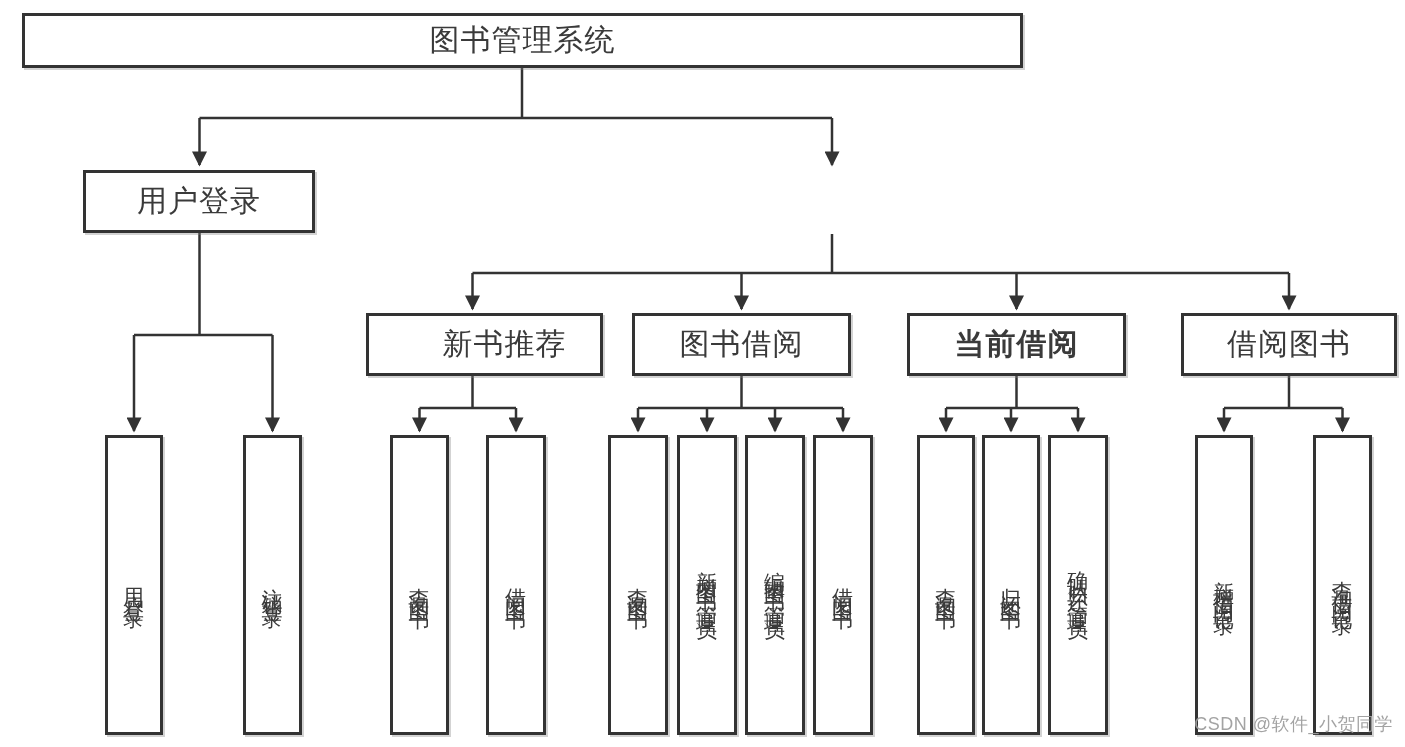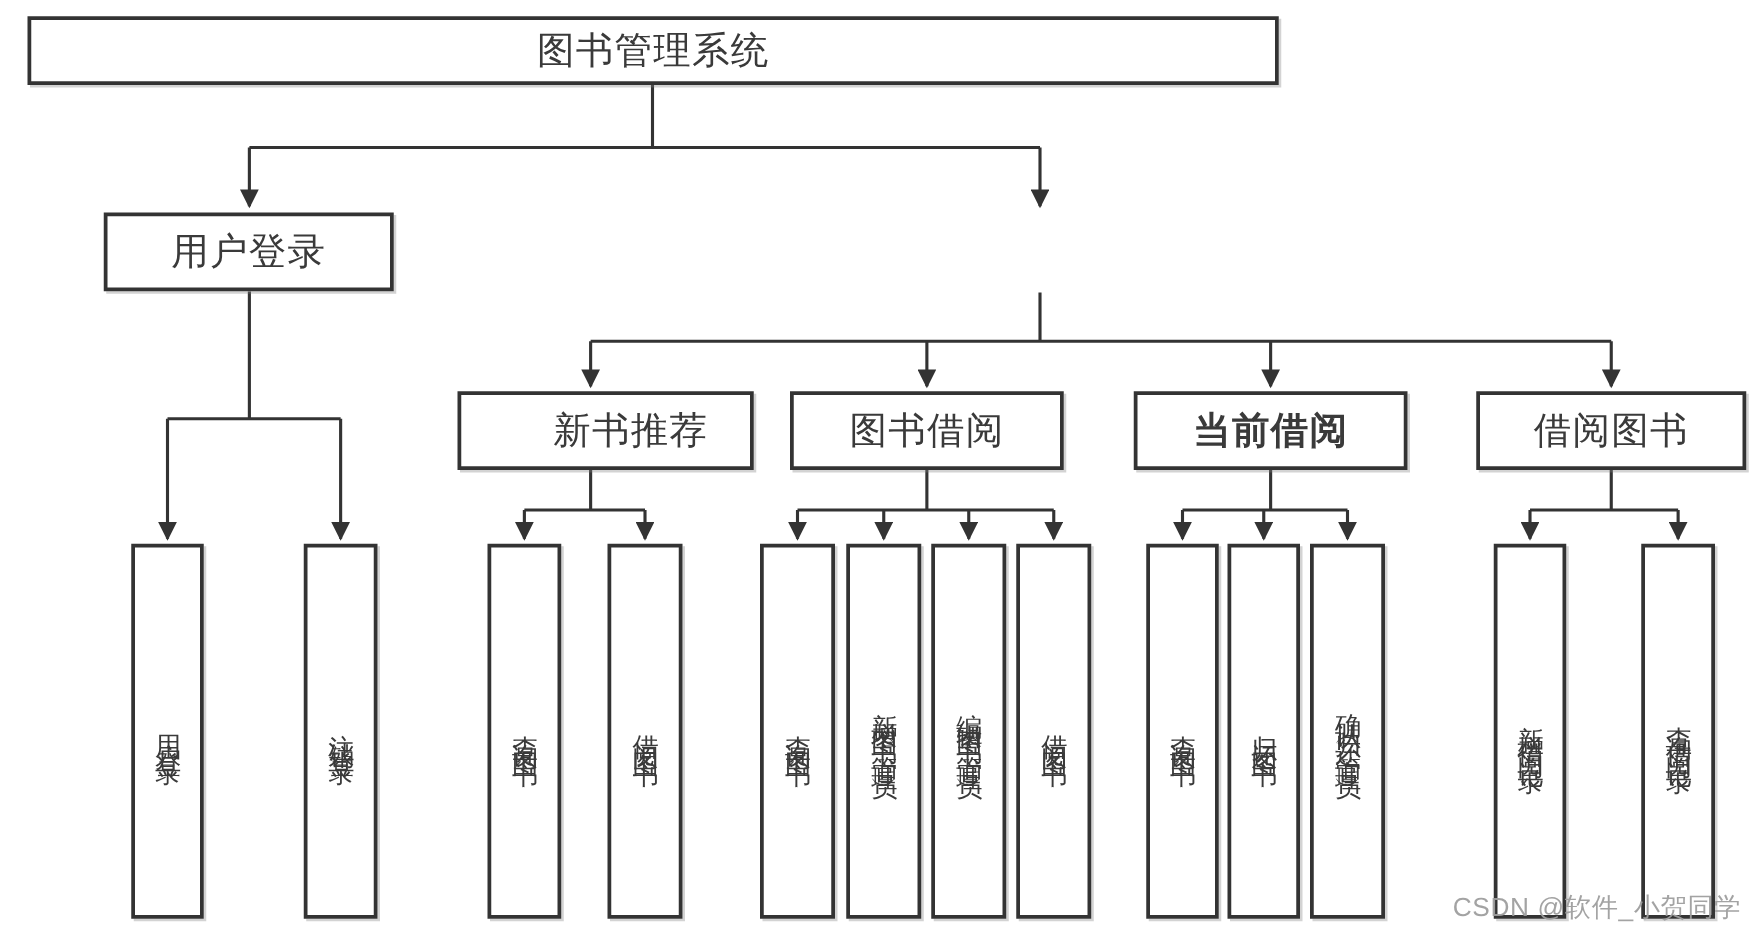--- a/index.html
+++ b/index.html
@@ -39,21 +39,21 @@
     writing-mode: vertical-rl;
     text-orientation: mixed;
     letter-spacing: 7px;
     line-height: 1;
     text-align: center;
   }
   .watermark {
     position: absolute;
     right: 12px;
     top: 712px;
-    font-size: 21px;
+    font-size: 18px;
     letter-spacing: 0.5px;
     color: rgba(158,158,158,0.95);
     z-index: 5;
     white-space: nowrap;
   }
 </style>
 </head>
 <body>
 
 <div id="canvas">

